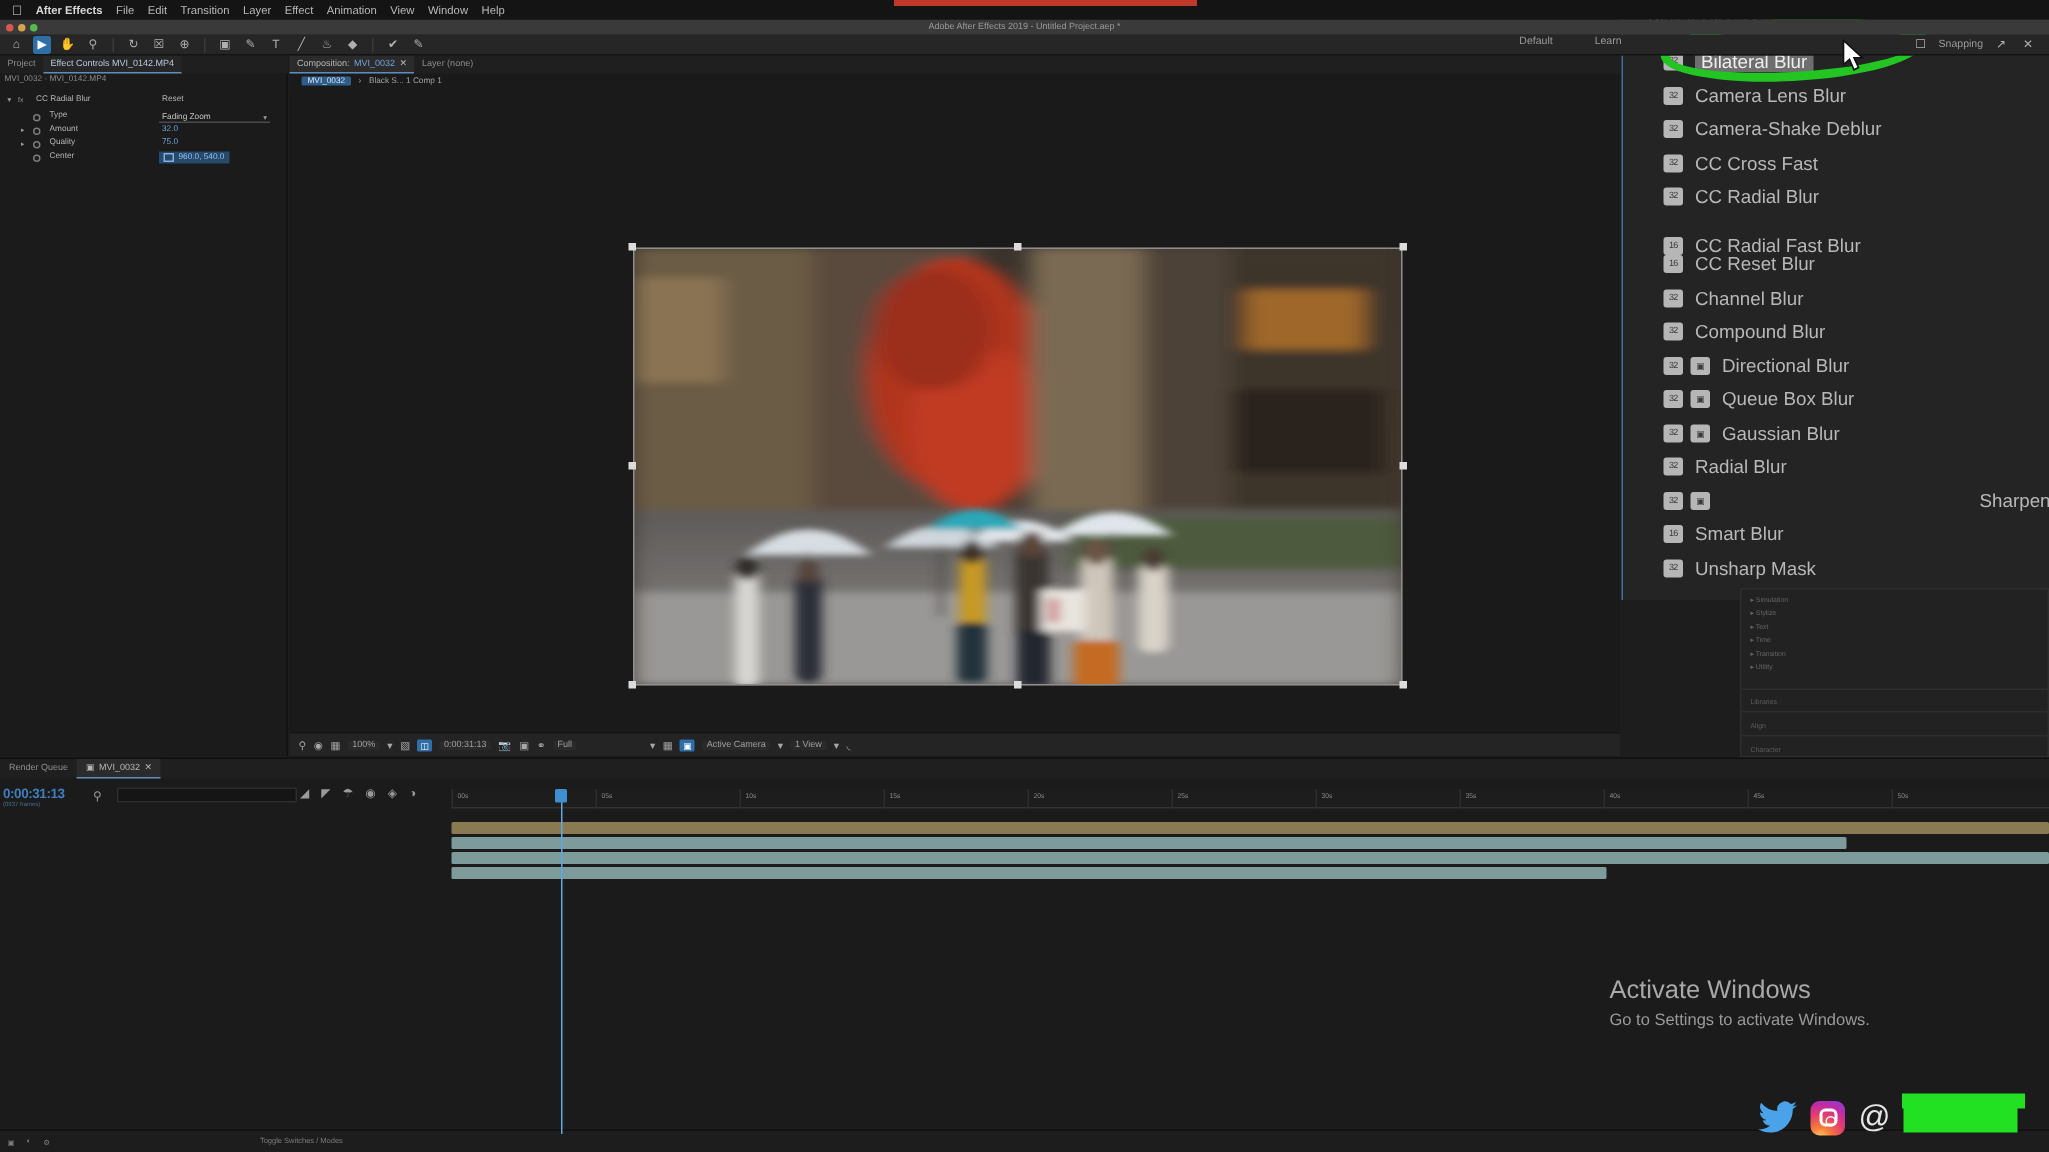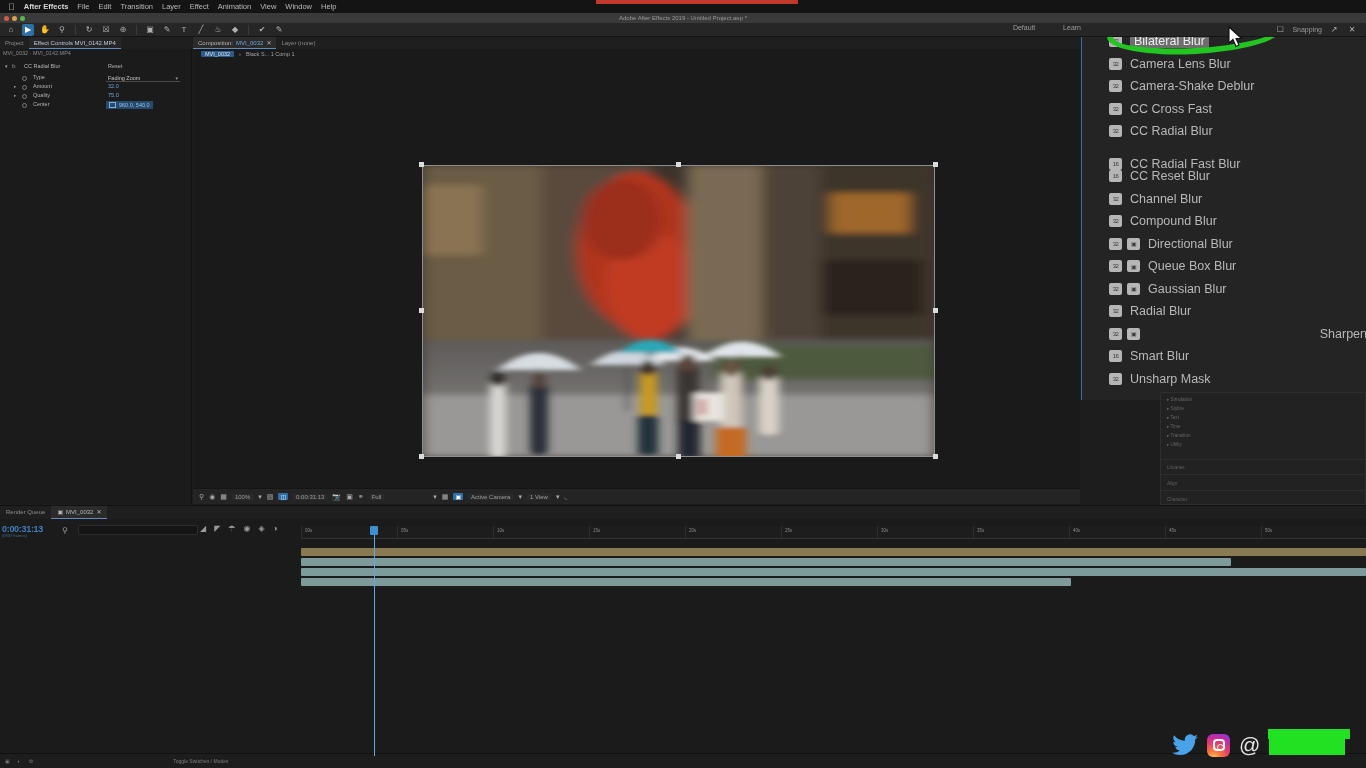--- a/index.html
+++ b/index.html
@@ -570,20 +570,24 @@
   <div class="playhead" style="left:374px;"></div>
   <div class="playhead-cap" style="left:370px;"></div>
 
   <div class="statusbar">
     <span style="padding-left:5px;">▣</span>
     <span style="padding-left:8px;">◐</span>
     <span style="padding-left:8px;">⚙</span>
     <span style="margin-left:140px;">Toggle Switches / Modes</span>
   </div>
 
+  <div class="watermark">
+    <div class="w1">Activate Windows</div>
+    <div class="w2">Go to Settings to activate Windows.</div>
+  </div>
 
   <div class="social">
     <svg width="26" height="22" viewBox="0 0 24 20">
       <path d="M24 2.4a9.6 9.6 0 0 1-2.8.8A4.9 4.9 0 0 0 23.3.5a9.7 9.7 0 0 1-3.1 1.2A4.85 4.85 0 0 0 11.9 6a13.8 13.8 0 0 1-10-5.1 4.9 4.9 0 0 0 1.5 6.5 4.8 4.8 0 0 1-2.2-.6 4.85 4.85 0 0 0 3.9 4.8 4.9 4.9 0 0 1-2.2.1 4.86 4.86 0 0 0 4.5 3.4A9.7 9.7 0 0 1 0 17.1a13.7 13.7 0 0 0 7.5 2.2c9 0 13.9-7.5 13.9-13.9v-.6A9.9 9.9 0 0 0 24 2.4z" fill="#4aa3e8"></path>
     </svg>
     <span class="ig-ico">
         <span class="r"></span>
       </span>
     <span class="at">@</span>
     <span class="greenbar"></span>

